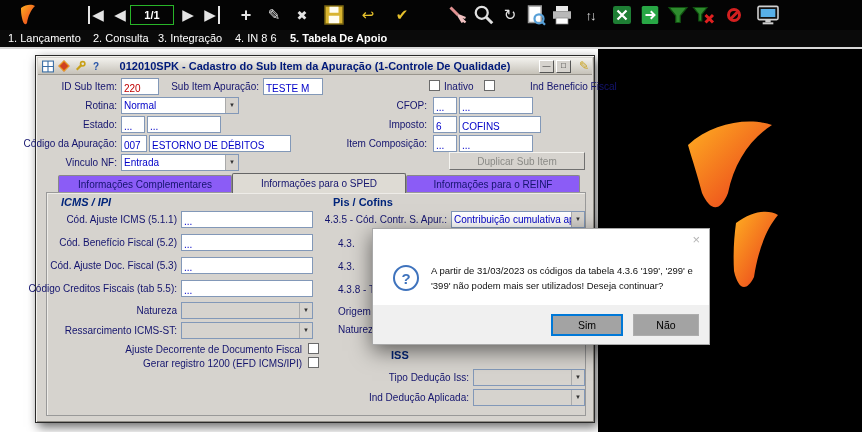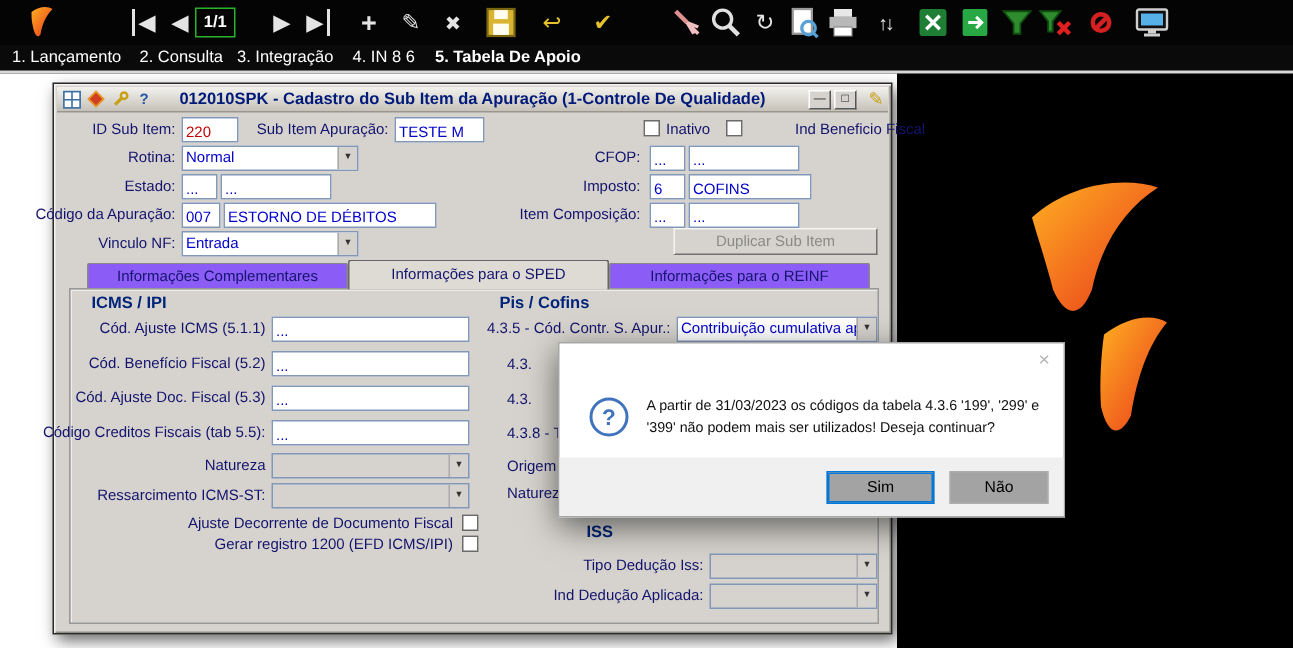--- a/index.html
+++ b/index.html
@@ -6,21 +6,21 @@
   html,body { background:#000; }
   body { font-family:"Liberation Sans", sans-serif; }
   #screen { position:relative; width:862px; height:432px; background:#000; overflow:hidden; }
 
   
   .toolbar { position:absolute; top:0; left:0; width:862px; height:30px; background:#040404; z-index:20; }
   .tbi { position:absolute; top:3px; width:24px; height:24px; display:flex; align-items:center;
          justify-content:center; color:#e4e4e4; font-size:15px; cursor:pointer; }
   .nav-first-bar { border-left:2px solid #e4e4e4; padding-left:2px; }
   .nav-last-bar  { border-right:2px solid #e4e4e4; padding-right:2px; }
-  .counter { position:absolute; left:130px; top:5px; width:27px; height:20px; border:1px solid #28b428;
+  .counter { position:absolute; left:130px; top:5px; width:44px; height:20px; border:1px solid #28b428;
              color:#fff; font-size:11px; font-weight:bold; display:flex; align-items:center; justify-content:center; }
   .glyph-yellow { color:#e6c12c; }
   .glyph-big { font-size:18px; font-weight:bold; }
   .stop-ring { position:relative; width:14px; height:14px; border:3px solid #d42020; border-radius:50%; }
   .stop-ring::after { content:""; position:absolute; left:-1px; right:-1px; top:3px; height:3px;
                       background:#d42020; transform:rotate(-45deg); }
 
   
   .menubar { position:absolute; top:30px; left:0; width:862px; height:17px; background:#0a0a0a; z-index:20; }
   .menu-item { position:absolute; top:2px; color:#fff; font-size:11px; white-space:nowrap; cursor:pointer; }
@@ -242,21 +242,21 @@
       <span>Entrada</span>
       <span class="dd">▼</span>
     </div>
     <div class="btn" style="left:413px; top:96px; width:136px; height:18px;">Duplicar Sub Item</div>
 
     <div class="tab" style="left:22px; width:174px;">Informações Complementares</div>
     <div class="tab active" style="left:196px; width:174px;">Informações para o SPED</div>
     <div class="tab" style="left:370px; width:174px;">Informações para o REINF</div>
     <div class="panel"></div>
 
-    <span class="grp-title" style="left:25px; top:140px;">ICMS / IPI</span>
+    <span class="grp-title" style="left:25px; top:140px;font-style:italic;">ICMS / IPI</span>
     <span class="lbl" style="right:417px; top:158px;">Cód. Ajuste ICMS (5.1.1)</span>
     <div class="fld" style="left:145px; top:155px; width:132px;">...</div>
     <span class="lbl" style="right:417px; top:181px;">Cód. Benefício Fiscal (5.2)</span>
     <div class="fld" style="left:145px; top:178px; width:132px;">...</div>
     <span class="lbl" style="right:417px; top:204px;">Cód. Ajuste Doc. Fiscal (5.3)</span>
     <div class="fld" style="left:145px; top:201px; width:132px;">...</div>
     <span class="lbl" style="right:417px; top:227px;">Código Creditos Fiscais (tab 5.5):</span>
     <div class="fld" style="left:145px; top:224px; width:132px;">...</div>
     <span class="lbl" style="right:417px; top:249px;">Natureza</span>
     <div class="sel disabled" style="left:145px; top:246px; width:132px;">

